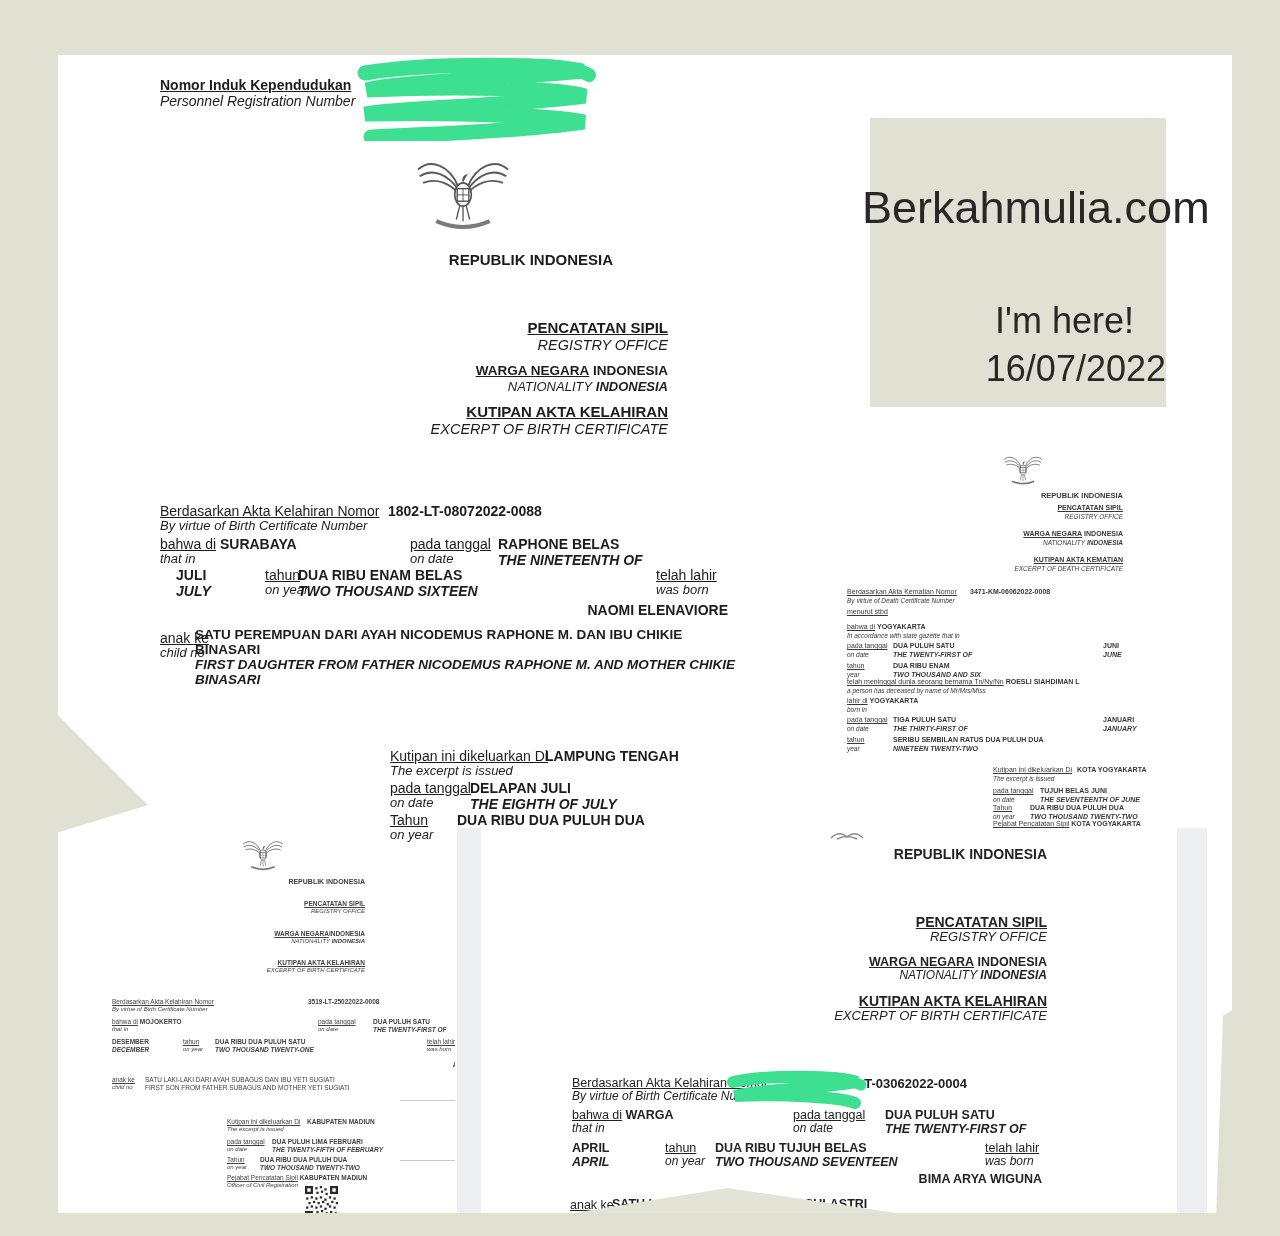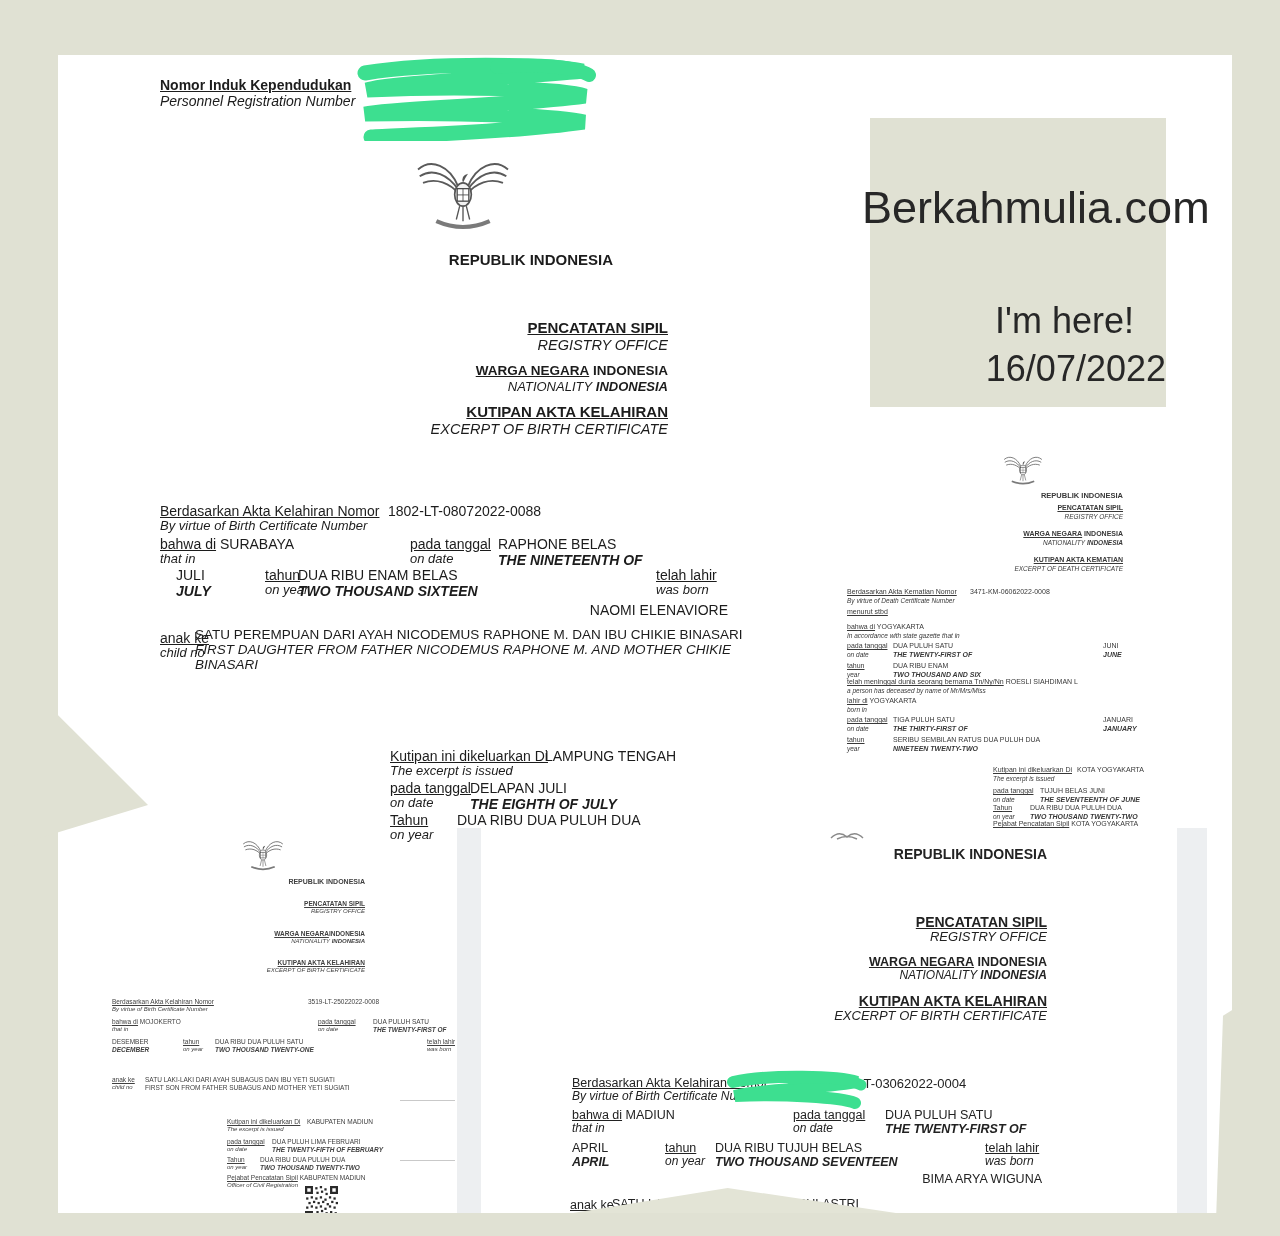--- a/index.html
+++ b/index.html
@@ -5,21 +5,21 @@
   html,body{margin:0;padding:0}
   body{width:1280px;height:1236px;position:relative;overflow:hidden;
        background:#e0e1d3;font-family:"Liberation Sans",sans-serif;color:#1c1c1c}
   .abs{position:absolute}
   .canvas{position:absolute;left:58px;top:55px;width:1174px;height:1160px;background:#fff}
   .f{position:absolute;line-height:1.15;white-space:nowrap}
   .u{text-decoration:underline}
   .b{font-weight:700}
   .i{font-style:italic}
   .en{display:block;font-style:italic;font-weight:400}
-  .v{font-weight:400}
+  .v{font-weight:700}
   .vi{display:block;font-weight:700;font-style:italic}
   .ctr{text-align:right}
   .hdr div{line-height:1.18}
   .sp{height:9px}
   
   .d1{font-size:14px}
   .d1 .en{font-size:13px}
   .d1 .big{font-size:15px}
   
   .d2{font-size:7px;color:#383838}
@@ -426,21 +426,21 @@
       <span class="u">Berdasarkan Akta Kelahiran Nomor</span>
       <span class="en">By virtue of Birth Certificate Number</span>
     </div>
     <div class="f v" style="left:398px;top:249px;font-size:13px">-LT-03062022-0004</div>
     <svg class="abs" style="left:266px;top:242px" width="148" height="40" viewBox="0 0 148 40">
       <path d="M12 12 C50 4 118 6 136 12 C92 19 32 20 14 26 C62 24 120 27 134 33" stroke="#3ddf90" stroke-width="12" fill="none" stroke-linecap="round"></path>
       <path d="M70 9 C100 6 128 9 140 15" stroke="#3ddf90" stroke-width="11" fill="none" stroke-linecap="round"></path>
     </svg>
     <div class="f" style="left:117px;top:280px">
       <span class="u">bahwa di</span>
-      <span class="v">MADIUN</span>
+      <span class="v">WARGA</span>
       <span class="en">that in</span>
     </div>
     <div class="f" style="left:338px;top:280px">
       <span class="u">pada tanggal</span><span class="en">on date</span>
     </div>
     <div class="f" style="left:430px;top:280px">
       <span class="v">DUA PULUH SATU</span><span class="vi">THE TWENTY-FIRST OF</span>
     </div>
     <div class="f" style="left:117px;top:313px">
       <span class="v">APRIL</span><span class="vi">APRIL</span>

